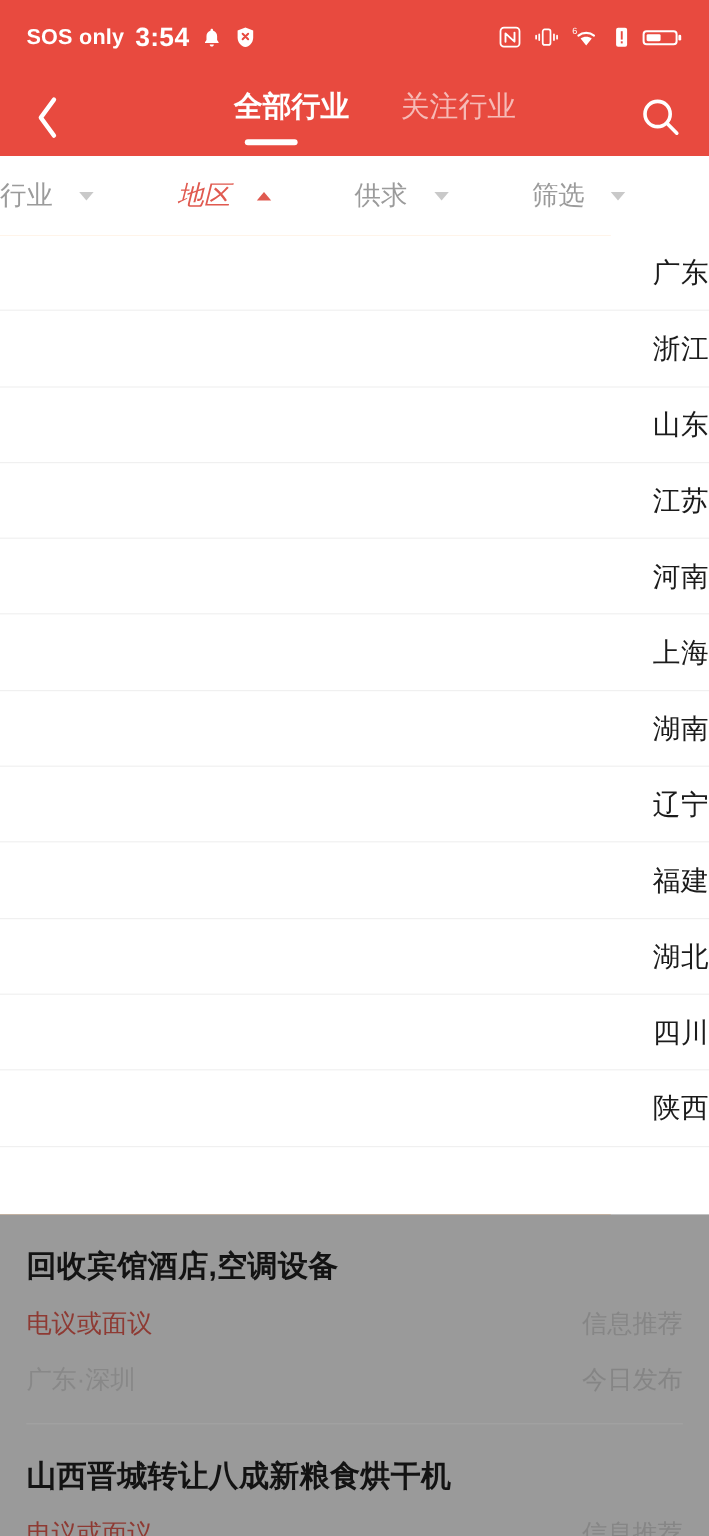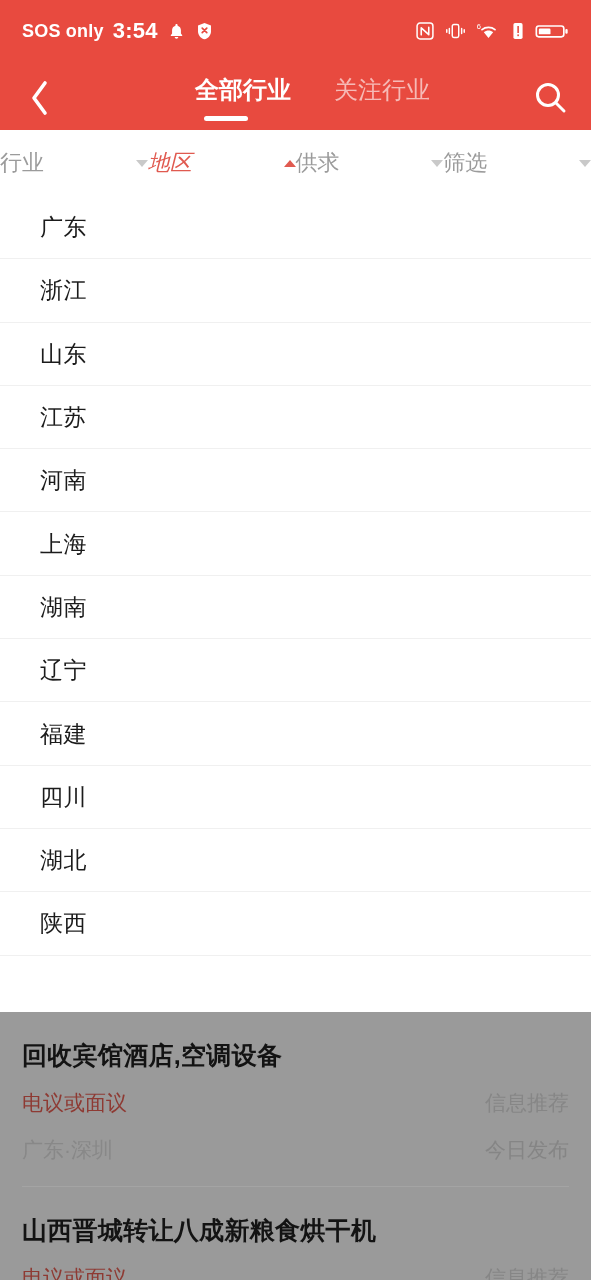--- a/index.html
+++ b/index.html
@@ -35,32 +35,32 @@
   .tab .tab-label { display:block; font-size:24px; line-height:32px; white-space:nowrap; }
   .tab.active .tab-label { color:#ffffff; font-weight:700;margin-left:34px; }
   .tab.inactive .tab-label { color:rgba(255,255,255,.62); font-weight:400;margin-left:17px; }
   .tab .underline { display:block; width:44px; height:5px; border-radius:3px;
                     background:#ffffff; margin:10px auto 0 auto; }
   .tab.inactive .underline { visibility:hidden; }
 
   
   .filterbar { position:absolute; top:130px; left:0; width:591px; height:66px;
                background:#ffffff; display:flex; align-items:center; }
-  .filter-item { flex:1; display:flex; align-items:center; justify-content:space-between; gap:22px; height:66px; }
+  .filter-item { flex:1; display:flex; align-items:center; justify-content:flex-start; gap:22px; height:66px; }
   .filter-label { font-size:22px; color:#9b9b9b; }
   .filter-item.active .filter-label { color:#E05A50;font-style:italic; }
   .caret { width:0; height:0; border-left:6px solid transparent; border-right:6px solid transparent; }
   .caret.down { border-top:7px solid #c9c9c9; }
   .caret.up   { border-bottom:7px solid #E05A50; }
 
   
   .dropdown { position:absolute; top:196px; left:0; width:591px; height:816px;
               background:#ffffff; overflow:hidden; }
   .region-row { position:relative; height:63.3px; display:flex; align-items:center;
-                padding-left:40px; }
+                padding-left:40px;justify-content:flex-end; }
   .region-row::after { content:""; position:absolute; left:0; right:0; bottom:0;
                        height:1px; background:#f0f0f0; }
   .region-name { font-size:23px; color:#1b1b1b; letter-spacing:.5px; }
 
   
   .dimmed { position:absolute; top:1012px; left:0; width:591px; height:268px;
             background:#9a9a9a; overflow:hidden; }
   .card { position:relative; padding:28px 22px 0 22px; }
   .card + .card { margin-top:0; }
   .card-sep { height:1px; background:#a4a4a4; margin-top:22px; }
@@ -211,24 +211,24 @@
     <div class="region-row">
       <span class="region-name">湖南</span>
     </div>
     <div class="region-row">
       <span class="region-name">辽宁</span>
     </div>
     <div class="region-row">
       <span class="region-name">福建</span>
     </div>
     <div class="region-row">
+      <span class="region-name">湖北</span>
+    </div>
+    <div class="region-row">
       <span class="region-name">四川</span>
-    </div>
-    <div class="region-row">
-      <span class="region-name">湖北</span>
     </div>
     <div class="region-row">
       <span class="region-name">陕西</span>
     </div>
   </div>
 
   <div class="dimmed">
 
     <div class="card">
       <div class="card-title">回收宾馆酒店,空调设备</div>

